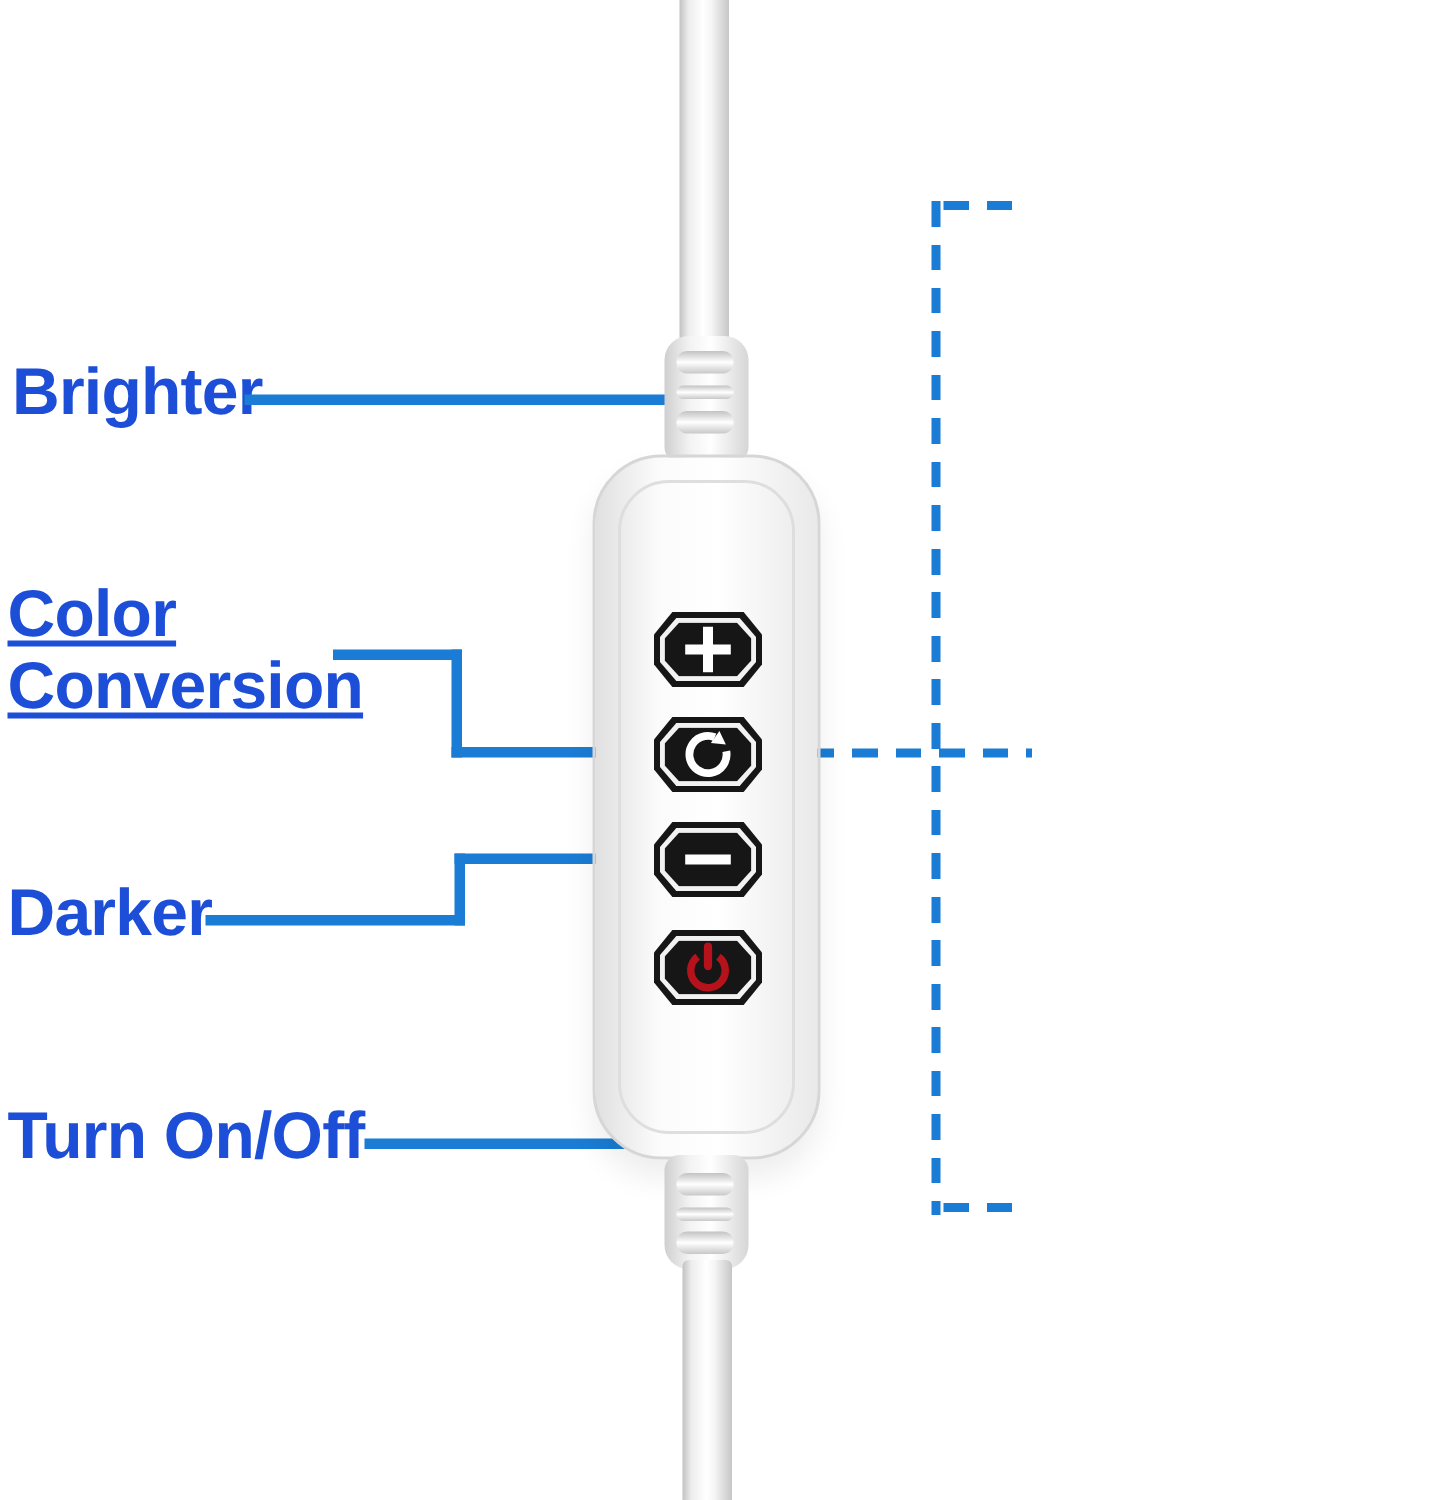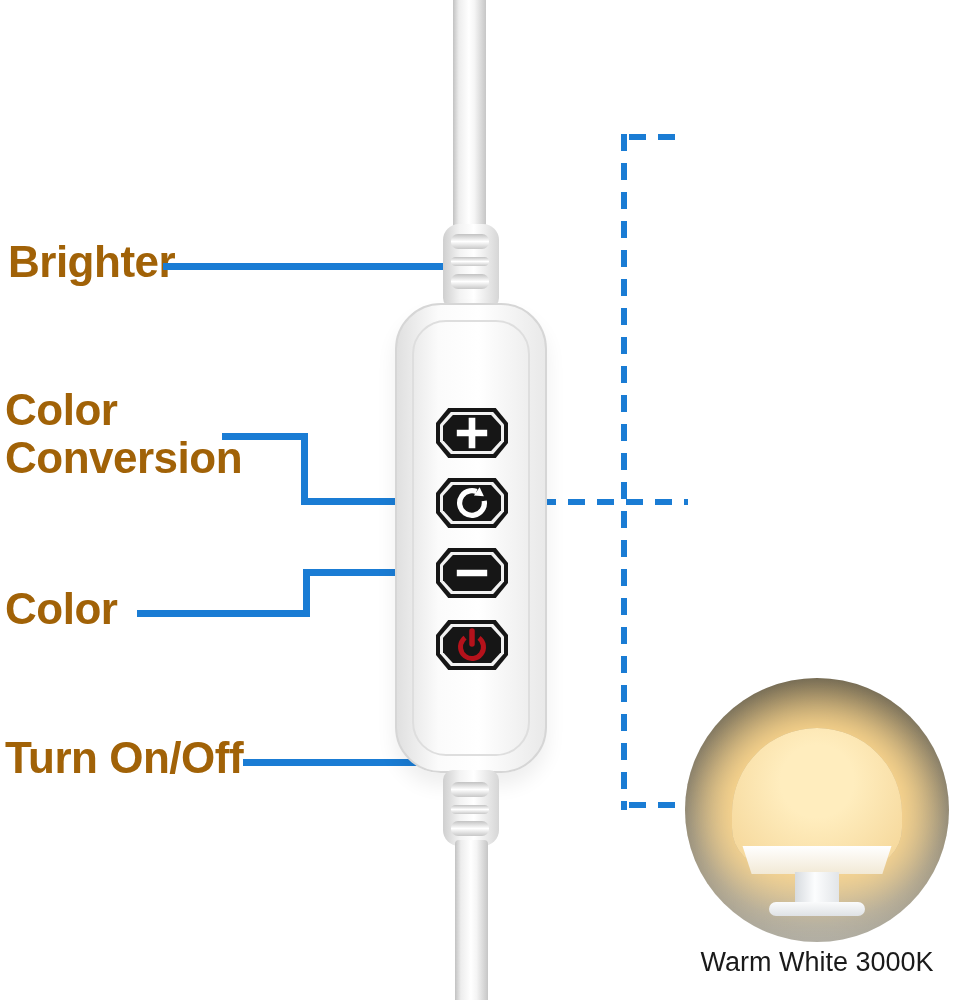--- a/index.html
+++ b/index.html
@@ -1,22 +1,22 @@
 <!DOCTYPE html>
 <html><head>
 <meta charset="utf-8">
 <style>
   html,body{margin:0;padding:0;background:#ffffff;}
   .stage{position:relative;width:960px;height:1000px;background:#ffffff;overflow:hidden;
          font-family:"Liberation Sans",sans-serif;}
 
   
-  .label{position:absolute;font-weight:700;font-size:44px;line-height:1.1;color:#a16207;letter-spacing:-0.5px;}
+  .label{position:absolute;font-weight:700;font-size:44px;line-height:1.1;color:#1d4ed8;letter-spacing:-0.5px;}
   #label-brighter{left:8px;top:238px;}
-  #label-cc{left:5px;top:386px;width:252px;}
+  #label-cc{left:5px;top:386px;width:252px;text-decoration:underline;}
   #label-darker{left:5px;top:585px;}
   #label-onoff{left:5px;top:734px;text-align:center;}
 
   
   .line{position:absolute;background:var(--blue);}
   #ln-br-h{left:163px;top:263px;width:309px;height:7px;}
   #ln-br-v{left:466px;top:263px;width:7px;height:152px;}
   #ln-cc-h1{left:222px;top:433px;width:86px;height:7px;}
   #ln-cc-v{left:301px;top:433px;width:7px;height:72px;}
   #ln-cc-h2{left:301px;top:498px;width:142px;height:7px;}
@@ -88,21 +88,21 @@
   .caption{position:relative;left:-33px;width:330px;margin-top:5px;text-align:center;
         font-size:27px;color:#1a1a1a;}
 </style>
 </head>
 <body>
 
 <div class="stage" style="--blue: #1a7cd4; --red: #b5121b; --btnblack: #161616;">
 
   <div class="label" id="label-brighter">Brighter</div>
   <div class="label" id="label-cc">Color Conversion</div>
-  <div class="label" id="label-darker">Color</div>
+  <div class="label" id="label-darker">Darker</div>
   <div class="label" id="label-onoff">Turn On/Off</div>
 
   <div class="line" id="ln-br-h"></div>
   <div class="line" id="ln-br-v"></div>
   <div class="line" id="ln-cc-h1"></div>
   <div class="line" id="ln-cc-v"></div>
   <div class="line" id="ln-cc-h2"></div>
   <div class="line" id="ln-dk-h1"></div>
   <div class="line" id="ln-dk-v"></div>
   <div class="line" id="ln-dk-h2"></div>
@@ -153,23 +153,14 @@
 
   <div class="boot" id="boot-bottom">
     <div class="ridge r1"></div>
     <div class="ridge r2"></div>
     <div class="ridge r3"></div>
   </div>
   <div class="cable" id="cable-bottom"></div>
 
 
 
-  <figure class="bulb" id="bulb-warm" style="--halo: #ffd98f; --glow: #ffedbe; --dome: #f5d79a; --skirt: #f2e9d5;">
-    <div class="bulb-circle">
-      <div class="dome"></div>
-      <div class="skirt"></div>
-      <div class="stem"></div>
-      <div class="base"></div>
-    </div>
-    <figcaption class="caption">Warm White 3000K</figcaption>
-  </figure>
 
 </div>
 
 </body></html>

